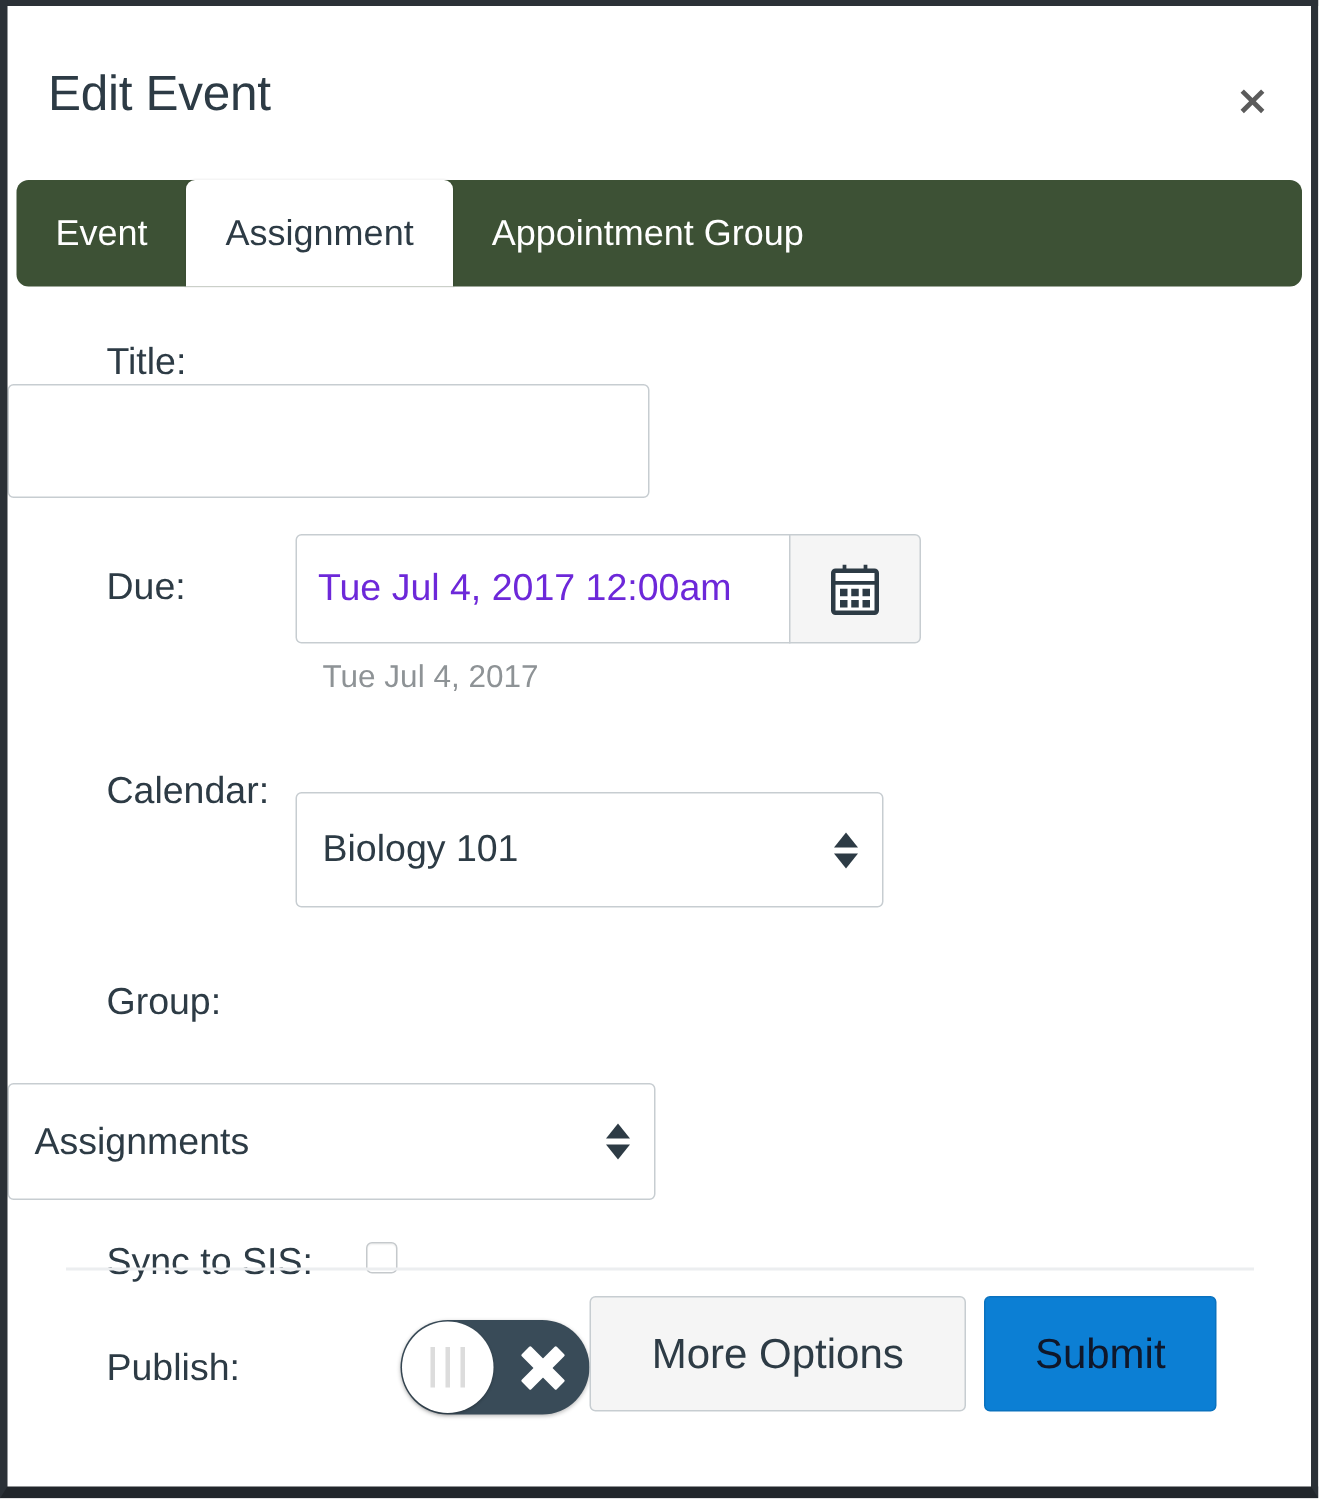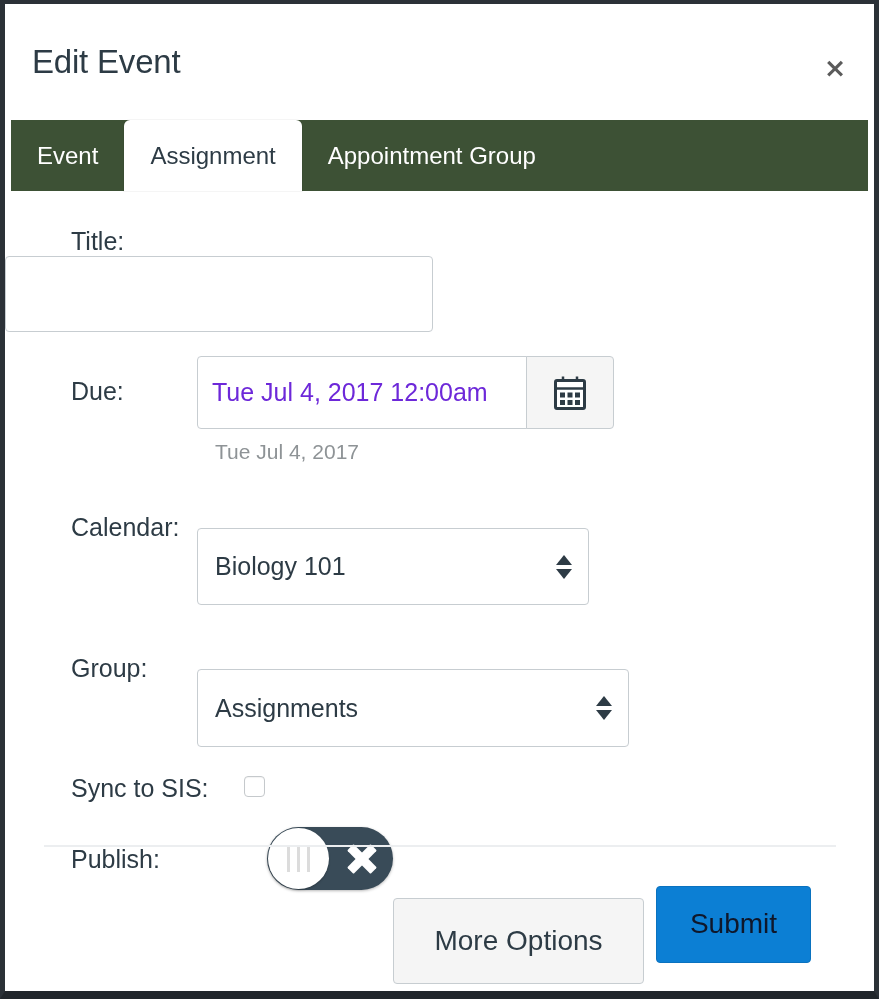--- a/index.html
+++ b/index.html
@@ -86,20 +86,21 @@
 
   
   .tabbar {
     position: relative;
     margin: 0 6px 0 6px;
     height: 71px;
     background: #3d5135;
     box-sizing: border-box;
     display: flex;
     align-items: flex-end;
+    border-radius: 8px;
   }
   .tab {
     position: relative;
     height: 71px;
     display: flex;
     align-items: center;
     padding: 0 26px;
     font-size: 24px;
     color: #ffffff;
     cursor: pointer;
@@ -315,26 +316,25 @@
     font-family: "Liberation Sans", sans-serif;
     cursor: pointer;
     border-radius: 4px;
     display: flex;
     align-items: center;
     justify-content: center;
     white-space: nowrap;
   }
   .btn-secondary {
     width: 251px;
-    height: 86px;
+    height: 77px;
     background: #f5f5f5;
     border: 1px solid #c7cdd1;
     color: #2d3b45;
     font-size: 28px;
-    margin-top: 34px;
   }
   .btn-primary {
     width: 155px;
     height: 77px;
     background: #0c7fd4;
     border: 1px solid #0a72bf;
     color: #0f172a;
     font-size: 28px;
   }
 </style>
@@ -403,21 +403,21 @@
           <div id="calendar-select" class="select-box">
             <span class="sel-text">Biology 101</span>
             <span class="steppers">
               <span class="tri up"></span>
               <span class="tri down"></span>
             </span>
           </div>
         </div>
       </div>
 
-      <div class="row" style="margin-top:25px;">
+      <div class="row" style="margin-top:25px;flex-direction:column;">
         <div class="row-label" style="padding-top:23px;">Group:</div>
         <div class="row-control">
           <div id="group-select" class="select-box">
             <span class="sel-text">Assignments</span>
             <span class="steppers">
               <span class="tri up"></span>
               <span class="tri down"></span>
             </span>
           </div>
         </div>

